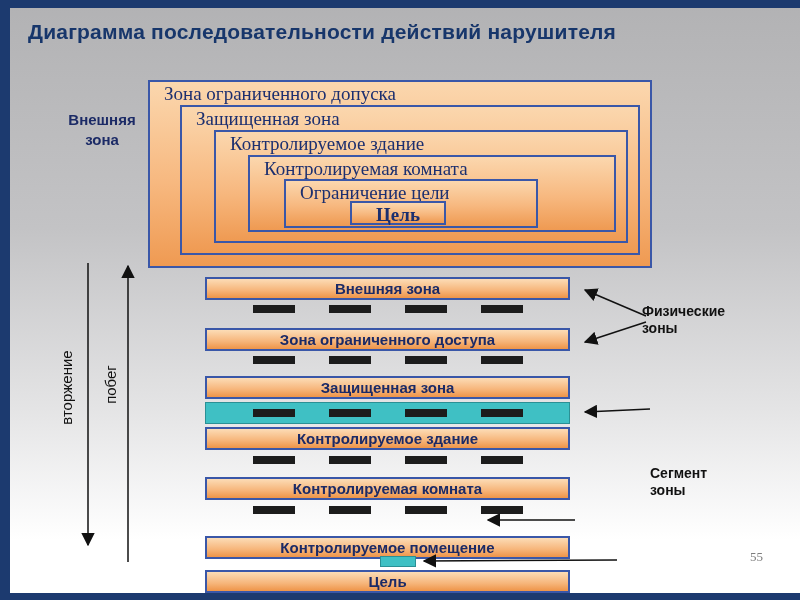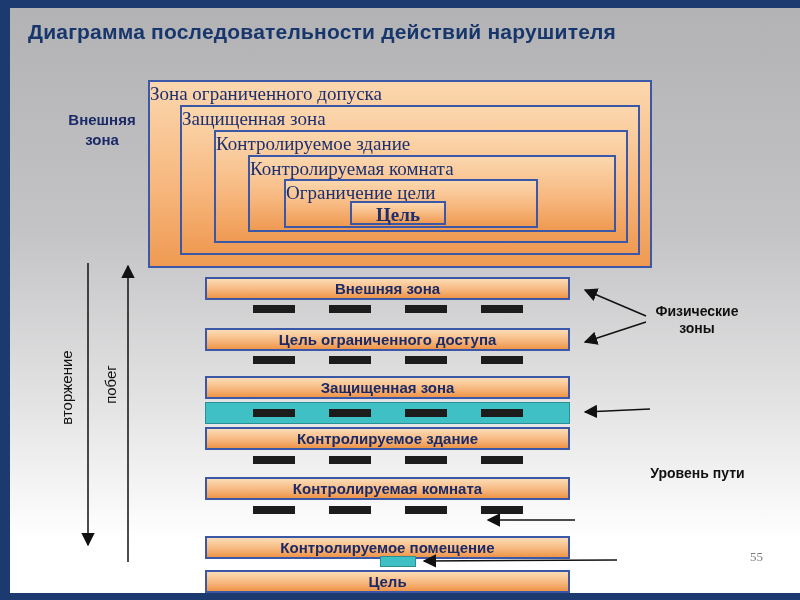--- a/index.html
+++ b/index.html
@@ -29,21 +29,21 @@
     z-index:2;
   }
   .nb0{left:148px;top:80px;width:504px;height:188px;}
   .nb1{left:180px;top:105px;width:460px;height:150px;}
   .nb2{left:214px;top:130px;width:414px;height:113px;}
   .nb3{left:248px;top:155px;width:368px;height:77px;}
   .nb4{left:284px;top:179px;width:254px;height:49px;}
   .nb5{left:350px;top:201px;width:96px;height:24px;}
   .nlabel{
     font-family:"Liberation Serif",serif;font-size:19px;color:#1c2f6f;
-    padding:1px 0 0 0;white-space:nowrap;
+    padding:1px 0 0 14px;white-space:nowrap;
   }
   .nb5 .nlabel{text-align:center;padding-left:0;font-weight:bold;}
 
   .bar{
     position:absolute;left:205px;width:365px;height:23px;box-sizing:border-box;
     border:2px solid #3a57a8;
     background:linear-gradient(180deg,#fcdcb6 0%,#f6b57a 60%,#ee9448 100%);
     display:flex;align-items:center;justify-content:center;
     font-weight:bold;font-size:15px;color:#1b2a66;z-index:3;white-space:nowrap;
   }
@@ -62,21 +62,21 @@
     background:#3fc0c4;border:1px solid #2b9095;display:flex;align-items:center;
     justify-content:center;gap:34px;z-index:3;
   }
   .teal-el{
     position:absolute;left:380px;top:556px;width:36px;height:11px;
     background:#3fc0c4;border:1px solid #2b9095;z-index:7;box-sizing:border-box;
   }
 
   .annotation{
     position:absolute;font-weight:bold;font-size:14px;color:#111;
-    text-align:center;line-height:1.18;z-index:4;
+    line-height:1.18;z-index:4;
   }
   .ann-phys{left:642px;top:303px;width:110px;}
   .ann-level{left:648px;top:372px;width:100px;}
   .ann-seg{left:650px;top:465px;width:95px;}
   .ann-elem{left:618px;top:537px;width:145px;}
 
   .vlabel{
     position:absolute;font-size:15px;color:#111;text-align:center;
     transform:rotate(-90deg);transform-origin:0 0;z-index:4;white-space:nowrap;
   }
@@ -115,21 +115,21 @@
     <div class="nlabel">Цель</div>
   </div>
 
   <div class="bar bar0">Внешняя зона</div>
   <div class="dash-row rowA">
     <span class="dash"></span>
       <span class="dash"></span>
       <span class="dash"></span>
       <span class="dash"></span>
   </div>
-  <div class="bar bar1">Цель ограниченного доступа</div>
+  <div class="bar bar1">Зона ограниченного доступа</div>
   <div class="dash-row rowB">
     <span class="dash"></span>
       <span class="dash"></span>
       <span class="dash"></span>
       <span class="dash"></span>
   </div>
   <div class="bar bar2">Защищенная зона</div>
   <div class="teal-bar">
     <span class="dash"></span>
       <span class="dash"></span>
@@ -151,21 +151,21 @@
       <span class="dash"></span>
   </div>
   <div class="bar bar5">Контролируемое помещение</div>
   <div class="teal-el"></div>
   <div class="bar bar6">Цель</div>
 
   <div class="vlabel v-intrusion">вторжение</div>
   <div class="vlabel v-escape">побег</div>
 
   <div class="annotation ann-phys">Физические зоны</div>
-  <div class="annotation ann-seg">Уровень пути</div>
+  <div class="annotation ann-seg">Сегмент зоны</div>
 
   <svg class="overlay" viewBox="0 0 800 600" xmlns="http://www.w3.org/2000/svg">
     <defs>
       <marker id="arr" viewBox="0 0 10 10" refX="9" refY="5" markerWidth="9" markerHeight="9" orient="auto">
         <path d="M0,0 L10,5 L0,10 z" fill="#111"></path>
       </marker>
     </defs>
     <line x1="88" y1="263" x2="88" y2="545" stroke="#111" stroke-width="1.5" marker-end="url(#arr)"></line>
     <line x1="128" y1="562" x2="128" y2="266" stroke="#111" stroke-width="1.5" marker-end="url(#arr)"></line>
     <line x1="646" y1="316" x2="585" y2="290" stroke="#111" stroke-width="1.5" marker-end="url(#arr)"></line>

